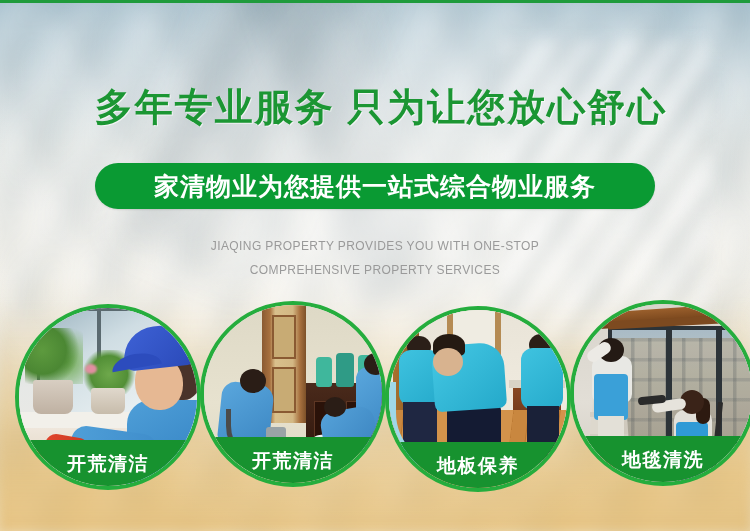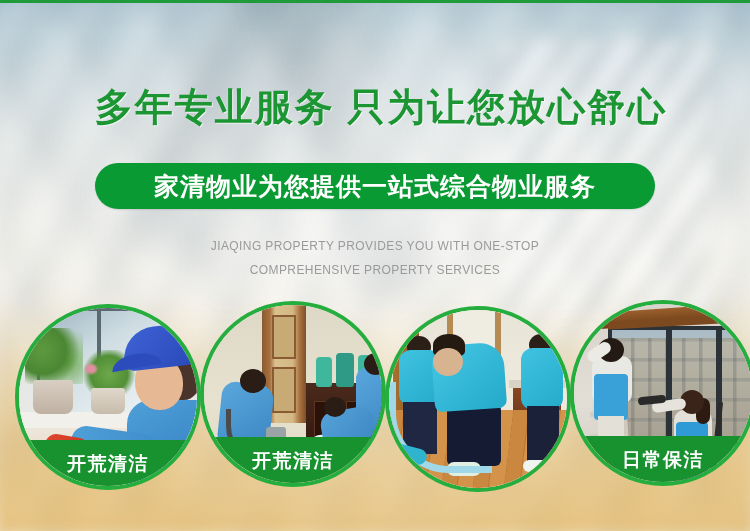--- a/index.html
+++ b/index.html
@@ -439,20 +439,23 @@
         <div class="p3-c-legs"></div>
         <div class="p3-c-shoe"></div>
         <div class="p3-b-legs"></div>
         <div class="p3-b-body"></div>
         <div class="p3-b-hair"></div>
         <div class="p3-b-head"></div>
         <div class="p3-b-shoe"></div>
         <div class="p3-hose"></div>
         <div class="p3-nozzle"></div>
       </div>
+      <div class="label-band">
+        <span>地板保养</span>
+      </div>
     </div>
 
     <div class="circle" style="left:570px; top:300px;">
       <div class="photo">
         <div class="p4-room"></div>
         <div class="p4-win"></div>
         <div class="p4-bldg"></div>
         <div class="p4-frame-v1"></div>
         <div class="p4-frame-v2"></div>
         <div class="p4-beam"></div>
@@ -472,18 +475,18 @@
         <div class="p4-pole"></div>
         <div class="p4-w2-body"></div>
         <div class="p4-w2-apron"></div>
         <div class="p4-w2-pony"></div>
         <div class="p4-w2-head"></div>
         <div class="p4-w2-arm"></div>
         <div class="p4-tool"></div>
         <div class="p4-w2-leg"></div>
       </div>
       <div class="label-band">
-        <span>日常保洁</span>
+        <span>地毯清洗</span>
       </div>
     </div>
 
   </div>
 </div>
 
 </body></html>

